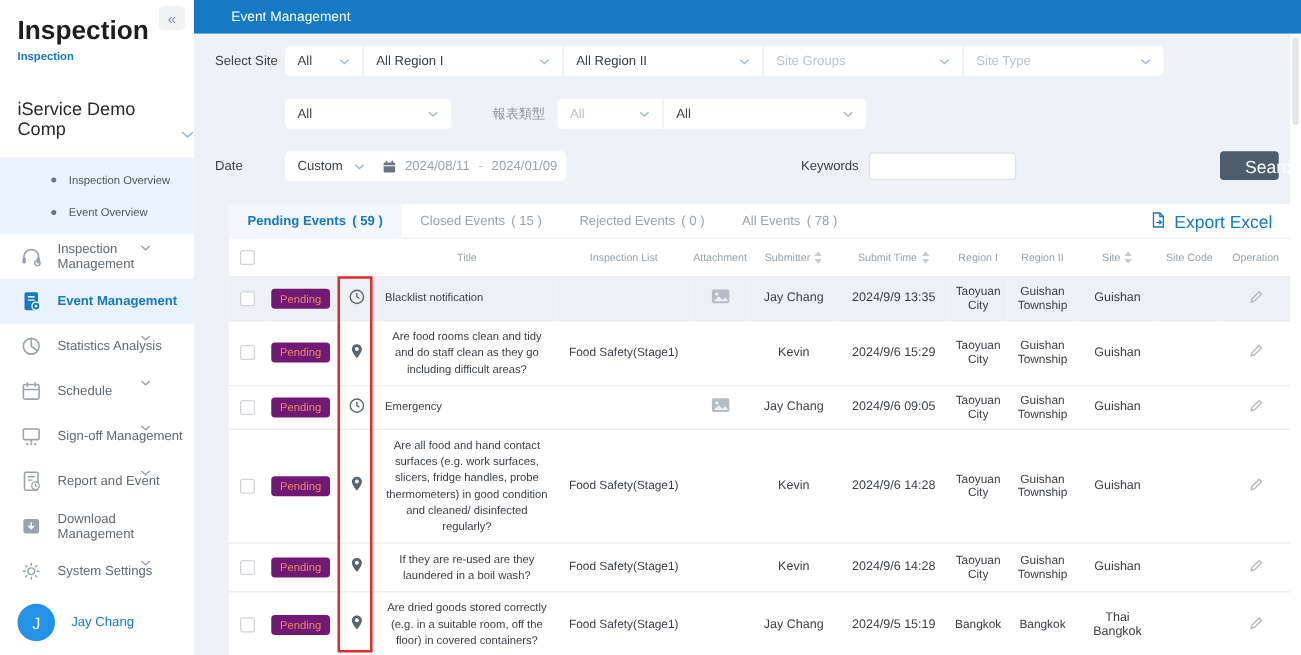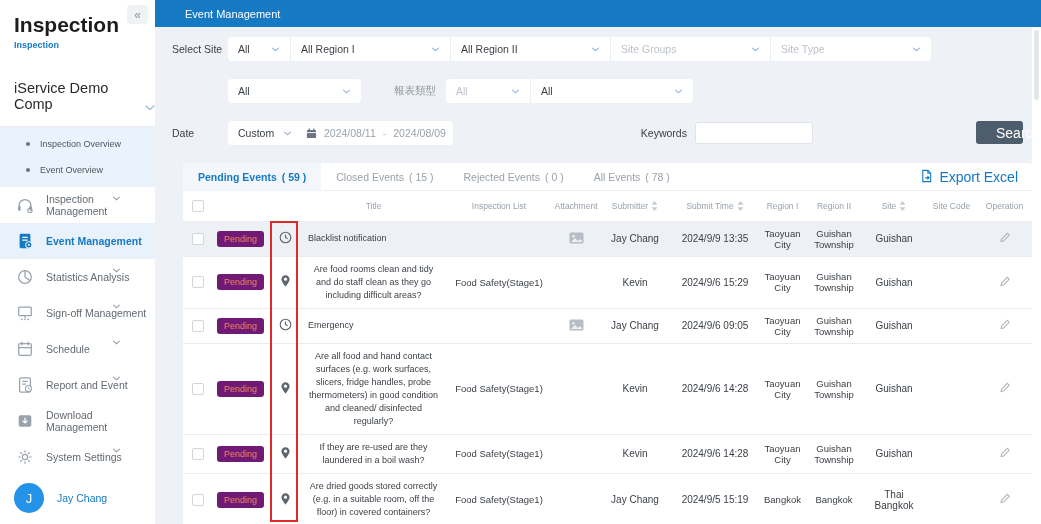--- a/index.html
+++ b/index.html
@@ -7,21 +7,21 @@
   .app { display:flex; width:1041px; height:524px; }
 
   
   .sidebar { width:155px; flex:none; background:#fff; position:relative; z-index:2; }
   .collapse-btn { position:absolute; top:5px; right:7px; width:21px; height:19px; background:#f1f2f4; border-radius:4px; color:#8a93a0; display:flex; align-items:center; justify-content:center; font-size:12px; cursor:pointer; }
   .app-title { padding:13px 0 0 14px; font-size:21px; font-weight:bold; color:#1d1d1f; }
   .app-subtitle { padding:3px 0 0 14px; font-size:9px; color:#1579c4; font-weight:bold; }
   .company { padding:30px 0 0 14px; font-size:14.5px; color:#2a2a2e; display:flex; align-items:flex-end; }
   .company .icn { margin-left:6px; margin-bottom:1px; color:#9fb6d9; }
   .sidebar-divider { margin-top:14px; border-bottom:1px solid #ececec; }
-  .overview { background:#eaf3fb; padding:4px 0; }
+  .overview { background:#eaf3fb; padding:4px 15px; }
   .overview-item { display:flex; align-items:center; font-size:9px; color:#4f565e; padding:8px 0 8px 26px; cursor:pointer; }
   .overview-item .bullet { width:4px; height:4px; border-radius:50%; background:#6b737c; margin-right:10px; flex:none; }
   .menu-item { display:flex; align-items:center; height:36px; padding-left:16px; font-size:10.5px; color:#636a72; position:relative; cursor:pointer; }
   .menu-item.active { background:#e9f2fb; color:#1579c4; font-weight:bold; }
   .menu-item .icn { width:18px; height:18px; margin-right:12px; color:#9aa3ad; }
   .menu-item.active .icn { color:#1579c4; }
   .menu-chevron { position:absolute; right:13px; color:#b4bac1; }
   .icn svg { display:block; }
   .user { position:absolute; bottom:11px; left:14px; display:flex; align-items:center; }
   .avatar { width:30px; height:30px; border-radius:50%; background:#2492e6; color:#fff; font-size:13px; display:flex; align-items:center; justify-content:center; }
@@ -149,42 +149,42 @@
           <span class="menu-label">Statistics Analysis</span>
           <span class="menu-chevron icn">
             <svg width="9" height="5" viewBox="0 0 10 6">
               <path d="M1 1l4 3.5L9 1" fill="none" stroke="currentColor" stroke-width="1.4"></path>
             </svg>
           </span>
         </div>
         <div class="menu-item">
           <span class="icn">
             <svg width="18" height="18" viewBox="0 0 20 20">
+              <rect x="3" y="4" width="14" height="13" rx="1.5" fill="none" stroke="currentColor" stroke-width="1.4"></rect>
+              <path d="M6.5 2v4M13.5 2v4M3 8.5h14" stroke="currentColor" stroke-width="1.4"></path>
+            </svg>
+          </span>
+          <span class="menu-label">Schedule</span>
+          <span class="menu-chevron icn">
+            <svg width="9" height="5" viewBox="0 0 10 6">
+              <path d="M1 1l4 3.5L9 1" fill="none" stroke="currentColor" stroke-width="1.4"></path>
+            </svg>
+          </span>
+        </div>
+        <div class="menu-item">
+          <span class="icn">
+            <svg width="18" height="18" viewBox="0 0 20 20">
               <rect x="3" y="3.5" width="14" height="9.5" rx="1" fill="none" stroke="currentColor" stroke-width="1.4"></rect>
               <path d="M10 13v2.5" stroke="currentColor" stroke-width="1.4"></path>
               <circle cx="6.5" cy="17" r="1" fill="currentColor"></circle>
               <circle cx="10" cy="17" r="1" fill="currentColor"></circle>
               <circle cx="13.5" cy="17" r="1" fill="currentColor"></circle>
             </svg>
           </span>
           <span class="menu-label">Sign-off Management</span>
-          <span class="menu-chevron icn">
-            <svg width="9" height="5" viewBox="0 0 10 6">
-              <path d="M1 1l4 3.5L9 1" fill="none" stroke="currentColor" stroke-width="1.4"></path>
-            </svg>
-          </span>
-        </div>
-        <div class="menu-item">
-          <span class="icn">
-            <svg width="18" height="18" viewBox="0 0 20 20">
-              <rect x="3" y="4" width="14" height="13" rx="1.5" fill="none" stroke="currentColor" stroke-width="1.4"></rect>
-              <path d="M6.5 2v4M13.5 2v4M3 8.5h14" stroke="currentColor" stroke-width="1.4"></path>
-            </svg>
-          </span>
-          <span class="menu-label">Schedule</span>
           <span class="menu-chevron icn">
             <svg width="9" height="5" viewBox="0 0 10 6">
               <path d="M1 1l4 3.5L9 1" fill="none" stroke="currentColor" stroke-width="1.4"></path>
             </svg>
           </span>
         </div>
         <div class="menu-item">
           <span class="icn">
             <svg width="18" height="18" viewBox="0 0 20 20">
               <rect x="4" y="2" width="12" height="16" rx="1.5" fill="none" stroke="currentColor" stroke-width="1.4"></rect>
@@ -333,21 +333,21 @@
               </div>
             <span class="icn" style="color:#6b7480;margin-left:4px">
                 <svg width="11" height="11" viewBox="0 0 12 12">
                   <rect x="1" y="2.2" width="10" height="8.8" rx="1" fill="currentColor"></rect>
                   <path d="M3.5 0.6v2.4M8.5 0.6v2.4" stroke="currentColor" stroke-width="1.4"></path>
                   <path d="M1 5h10" stroke="#fff" stroke-width="1"></path>
                 </svg>
               </span>
             <span class="date-val">2024/08/11</span>
             <span class="date-sep">-</span>
-            <span class="date-val">2024/08/09</span>
+            <span class="date-val">2024/01/09</span>
           </div>
           <div style="margin-left:188px; font-size:10.5px; color:#3a3f45;">Keywords</div>
           <input class="kw-input" style="margin-left: 8px;" type="text" value="">
           <button class="search-btn">Search</button>
         </div>
       </div>
 
       <div class="card">
         <div class="tabbar">
 

